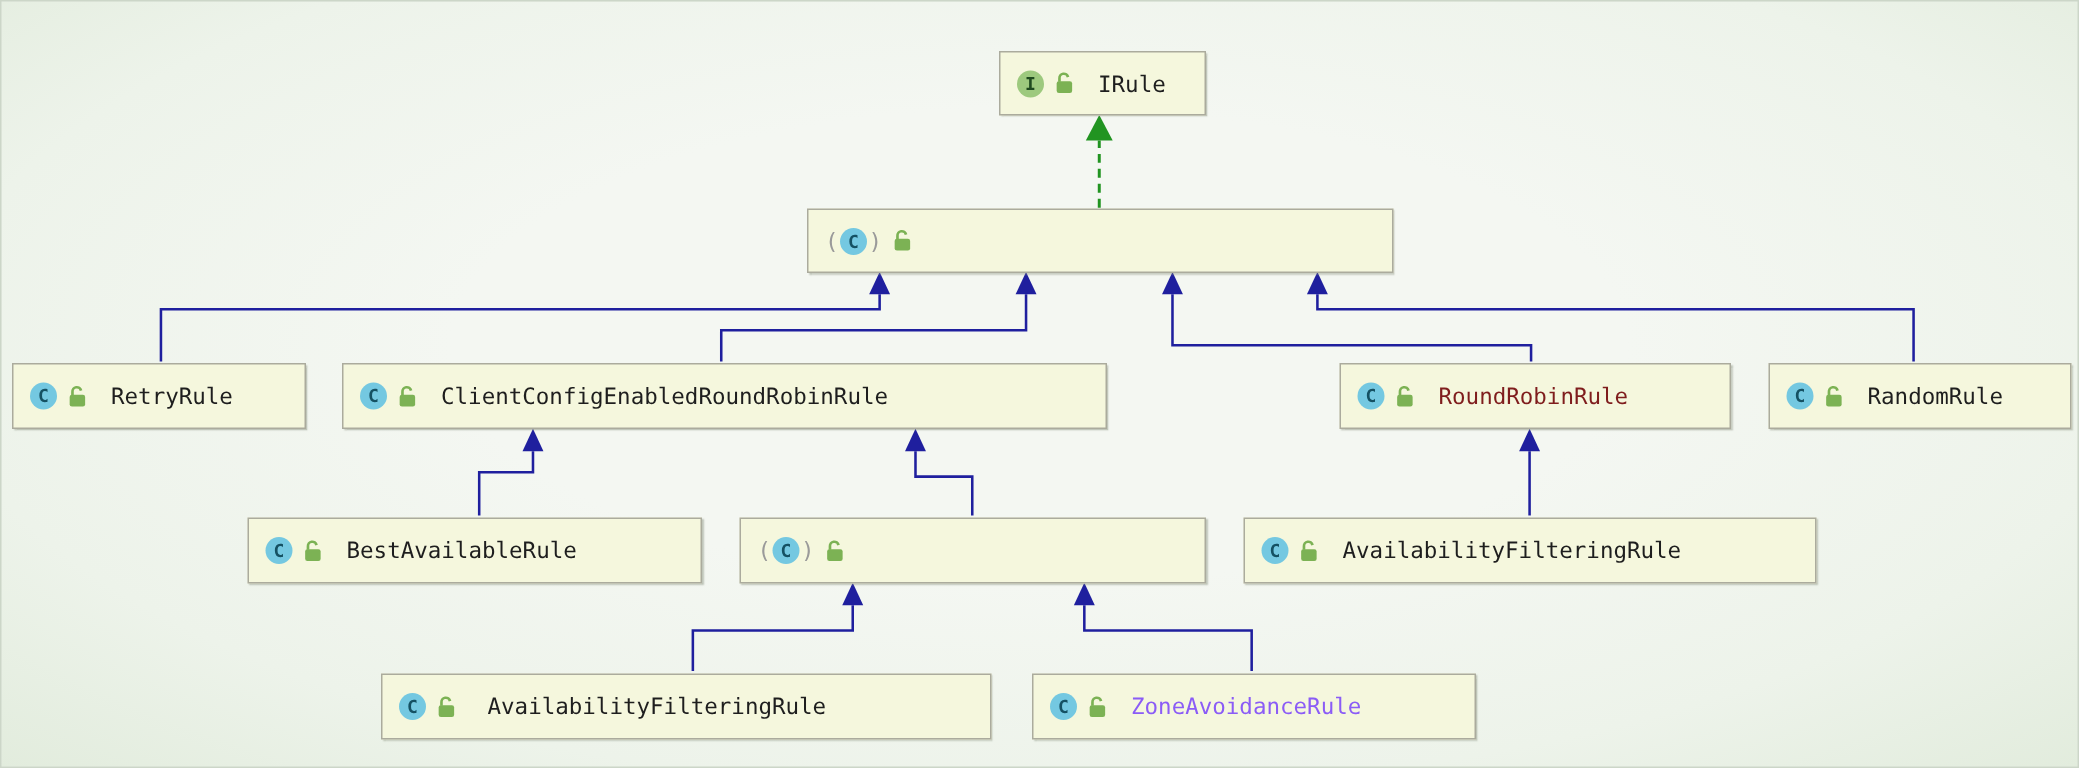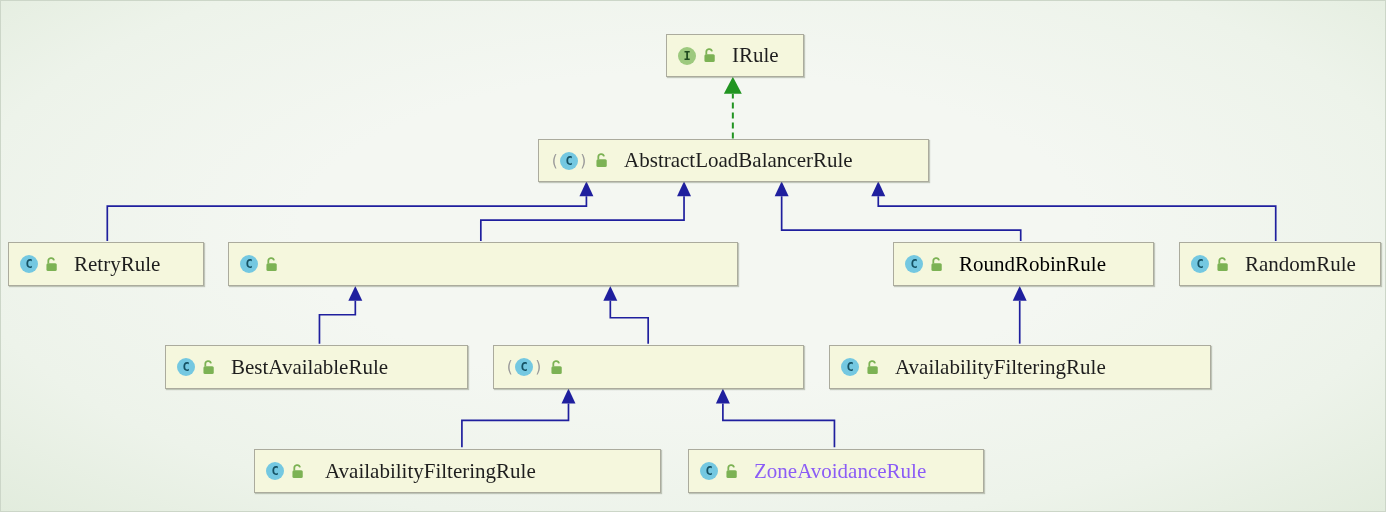--- a/index.html
+++ b/index.html
@@ -32,24 +32,23 @@
     flex:0 0 auto;
   }
   .badge.class{background:#74c8e1;color:#155163;}
   .badge.interface{background:#9dc97e;color:#1f4a1f;}
   .paren{color:#9a9a9a;font-size:15px;font-weight:normal;line-height:18px;}
   .paren.l{margin-right:1px;}
   .paren.r{margin-left:1px;}
   .lock{margin-left:6px;flex:0 0 auto;display:block;}
   .label{
     margin-left:15px;
-    font-size:21px;
+    font-size:15px;
     color:#1e1e1e;
     letter-spacing:0px;
-    font-family:Liberation Serif, serif;
   }
 </style>
 </head>
 <body>
 
 <div id="stage">
   <svg id="edges" width="1386" height="512" viewBox="0 0 1386 512" xmlns="http://www.w3.org/2000/svg">
       <path d="M733 138 L733 93" fill="none" stroke="#219421" stroke-width="2" stroke-dasharray="6 4"></path>
       <path d="M733 76 L724 93 L742 93 Z" fill="#219421"></path>
       <path d="M105 241 L105 206 L586 206 L586 196" fill="none" stroke="#1f1f9e" stroke-width="1.7"></path>
@@ -87,21 +86,20 @@
     <div class="node" style="left: 537px; top: 138px; width: 391px; height: 43px; background: rgb(245, 247, 221); border-color: rgb(171, 171, 157);">
     <span class="iconwrap">
       <span class="paren l">(</span>
       <span class="badge class">C</span>
       <span class="paren r">)</span>
     </span>
     <svg class="lock" width="15" height="15" viewBox="0 0 16 16" xmlns="http://www.w3.org/2000/svg">
       <path class="shackle" d="M4.6 7 L4.6 4.6 A3.1 3.1 0 0 1 10.7 3.6" fill="none" stroke-width="1.9" stroke="#7cb254"></path>
       <rect class="body" x="2.6" y="6.6" width="11" height="8.4" rx="1.6" fill="#7cb254"></rect>
     </svg>
-    <span class="label" style="color: rgb(30, 30, 30);">AbstractLoadBalancerRule</span>
   </div>
     <div class="node" style="left: 7px; top: 241px; width: 196px; height: 44px; background: rgb(245, 247, 221); border-color: rgb(171, 171, 157);">
     <span class="iconwrap">
 
       <span class="badge class">C</span>
 
     </span>
     <svg class="lock" width="15" height="15" viewBox="0 0 16 16" xmlns="http://www.w3.org/2000/svg">
       <path class="shackle" d="M4.6 7 L4.6 4.6 A3.1 3.1 0 0 1 10.7 3.6" fill="none" stroke-width="1.9" stroke="#7cb254"></path>
       <rect class="body" x="2.6" y="6.6" width="11" height="8.4" rx="1.6" fill="#7cb254"></rect>
@@ -111,32 +109,33 @@
     <div class="node" style="left: 227px; top: 241px; width: 510px; height: 44px; background: rgb(245, 247, 221); border-color: rgb(171, 171, 157);">
     <span class="iconwrap">
 
       <span class="badge class">C</span>
 
     </span>
     <svg class="lock" width="15" height="15" viewBox="0 0 16 16" xmlns="http://www.w3.org/2000/svg">
       <path class="shackle" d="M4.6 7 L4.6 4.6 A3.1 3.1 0 0 1 10.7 3.6" fill="none" stroke-width="1.9" stroke="#7cb254"></path>
       <rect class="body" x="2.6" y="6.6" width="11" height="8.4" rx="1.6" fill="#7cb254"></rect>
     </svg>
+    <span class="label" style="color: rgb(30, 30, 30);">ClientConfigEnabledRoundRobinRule</span>
   </div>
     <div class="node" style="left: 892px; top: 241px; width: 261px; height: 44px; background: rgb(245, 247, 221); border-color: rgb(171, 171, 157);">
     <span class="iconwrap">
 
       <span class="badge class">C</span>
 
     </span>
     <svg class="lock" width="15" height="15" viewBox="0 0 16 16" xmlns="http://www.w3.org/2000/svg">
       <path class="shackle" d="M4.6 7 L4.6 4.6 A3.1 3.1 0 0 1 10.7 3.6" fill="none" stroke-width="1.9" stroke="#7cb254"></path>
       <rect class="body" x="2.6" y="6.6" width="11" height="8.4" rx="1.6" fill="#7cb254"></rect>
     </svg>
-    <span class="label" style="color: #000000;">RoundRobinRule</span>
+    <span class="label" style="color: #7f1d1d;">RoundRobinRule</span>
   </div>
     <div class="node" style="left: 1178px; top: 241px; width: 202px; height: 44px; background: rgb(245, 247, 221); border-color: rgb(171, 171, 157);">
     <span class="iconwrap">
 
       <span class="badge class">C</span>
 
     </span>
     <svg class="lock" width="15" height="15" viewBox="0 0 16 16" xmlns="http://www.w3.org/2000/svg">
       <path class="shackle" d="M4.6 7 L4.6 4.6 A3.1 3.1 0 0 1 10.7 3.6" fill="none" stroke-width="1.9" stroke="#7cb254"></path>
       <rect class="body" x="2.6" y="6.6" width="11" height="8.4" rx="1.6" fill="#7cb254"></rect>

